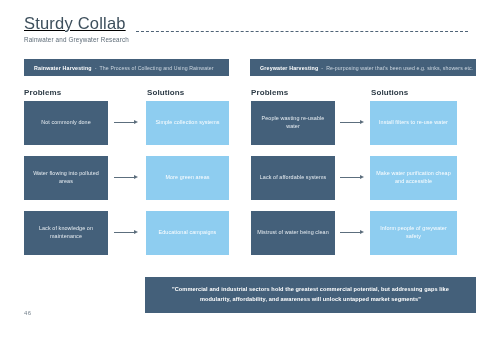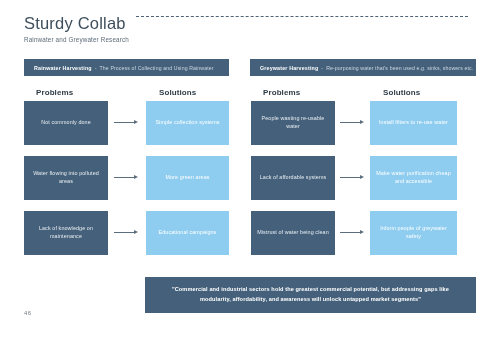--- a/index.html
+++ b/index.html
@@ -9,21 +9,21 @@
     background:#ffffff;
     font-family:"Liberation Sans", sans-serif;
     overflow:hidden;
     position:relative;
     -webkit-font-smoothing:antialiased;
   }
   .slide{position:absolute;inset:0;background:#ffffff;}
 
   
   .header{position:absolute;left:24px;top:14px;right:6px;}
-  .title-row{display:flex;align-items:flex-start;gap:10px;}
+  .title-row{display:flex;align-items:flex-end;gap:10px;text-decoration:underline;}
   .title{
     font-size:16.5px;font-weight:400;color:#3d4f5c;
     letter-spacing:0.2px;white-space:nowrap;line-height:1.1;
   }
   .dash-rule{
     flex:1 1 auto;height:0;
     border-top:1.2px dashed #4f6376;
     margin-top:2px;margin-right:6px;
   }
   .subtitle{
@@ -40,21 +40,21 @@
   }
   .banner-left{left:24px;top:59px;width:205px;}
   .banner-right{left:250px;top:59px;width:226px;}
   .banner-strong{font-size:5.3px;font-weight:bold;color:#ffffff;letter-spacing:0.18px;}
   .banner-sep{font-size:5.3px;color:#c3ced8;margin:0 3px;}
   .banner-text{font-size:5.2px;color:#cdd7e0;letter-spacing:0.12px;font-weight:400;}
 
   
   .col-head{
     position:absolute;top:88px;
-    font-size:8px;font-weight:bold;color:#2e3c47;letter-spacing:0.1px;margin-left:12px;
+    font-size:8px;font-weight:bold;color:#2e3c47;letter-spacing:0.1px;
   }
   .ch-1{left:24px;} .ch-2{left:147px;} .ch-3{left:251px;} .ch-4{left:371px;}
 
   
   .box{
     position:absolute;
     display:flex;align-items:center;justify-content:center;
     text-align:center;box-sizing:border-box;
     padding:2px 6px;line-height:1.45;
   }

